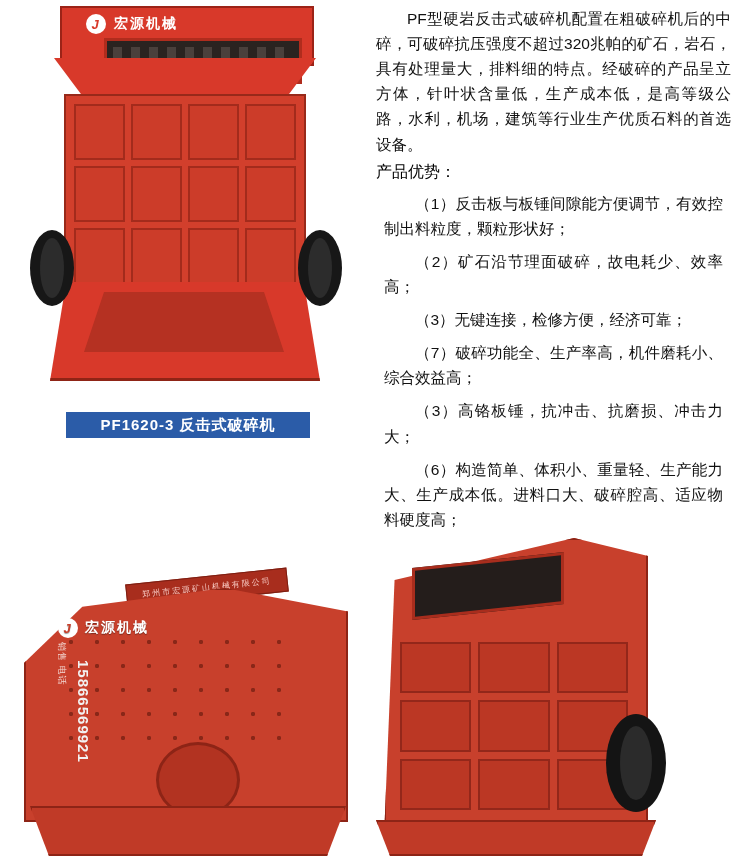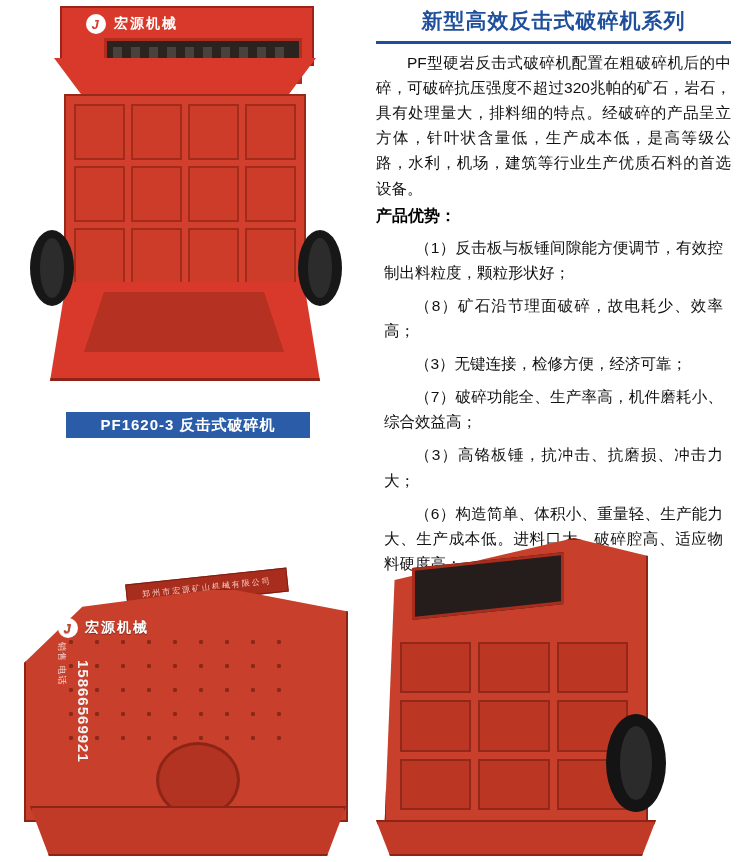--- a/index.html
+++ b/index.html
@@ -209,21 +209,21 @@
     font-size: 15.5px;
     line-height: 1.62;
     color: #111111;
     text-align: justify;
     margin: 6px 0 2px 0;
     font-family: "Liberation Sans", sans-serif;
   }
   .para.indent { text-indent: 2em; }
   .adv-head {
     font-size: 16px;
-    font-weight: bold;
+    font-weight: normal;
     color: #000000;
     margin: 5px 0 2px 0;
   }
   .adv-item {
     font-size: 15.5px;
     line-height: 1.62;
     color: #111111;
     text-align: justify;
     text-indent: 2em;
     margin: 8px;
@@ -438,30 +438,27 @@
       </div>
       <div class="m-lower"></div>
       <div class="m-lower-inner"></div>
       <div class="m-wheel-l"></div>
       <div class="m-wheel-r"></div>
     </div>
     <div class="caption">PF1620-3 反击式破碎机</div>
   </div>
 
   <div class="right-col">
-    <div class="title-bar">
-      <span class="title-text">新型高效反击式破碎机系列</span>
-    </div>
 
     <p class="para indent">PF型硬岩反击式破碎机配置在粗破碎机后的中碎，可破碎抗压强度不超过320兆帕的矿石，岩石，具有处理量大，排料细的特点。经破碎的产品呈立方体，针叶状含量低，生产成本低，是高等级公路，水利，机场，建筑等行业生产优质石料的首选设备。</p>
 
     <div class="adv-head">产品优势：</div>
 
     <p class="adv-item">（1）反击板与板锤间隙能方便调节，有效控制出料粒度，颗粒形状好；</p>
-    <p class="adv-item">（8）矿石沿节理面破碎，故电耗少、效率高；</p>
+    <p class="adv-item">（2）矿石沿节理面破碎，故电耗少、效率高；</p>
     <p class="adv-item">（3）无键连接，检修方便，经济可靠；</p>
     <p class="adv-item">（7）破碎功能全、生产率高，机件磨耗小、综合效益高；</p>
     <p class="adv-item">（3）高铬板锤，抗冲击、抗磨损、冲击力大；</p>
     <p class="adv-item">（6）构造简单、体积小、重量轻、生产能力大、生产成本低。进料口大、破碎腔高、适应物料硬度高；</p>
   </div>
 
   <div class="bl-img">
     <div class="bl-topband">
       <span>郑州市宏源矿山机械有限公司</span>
     </div>

